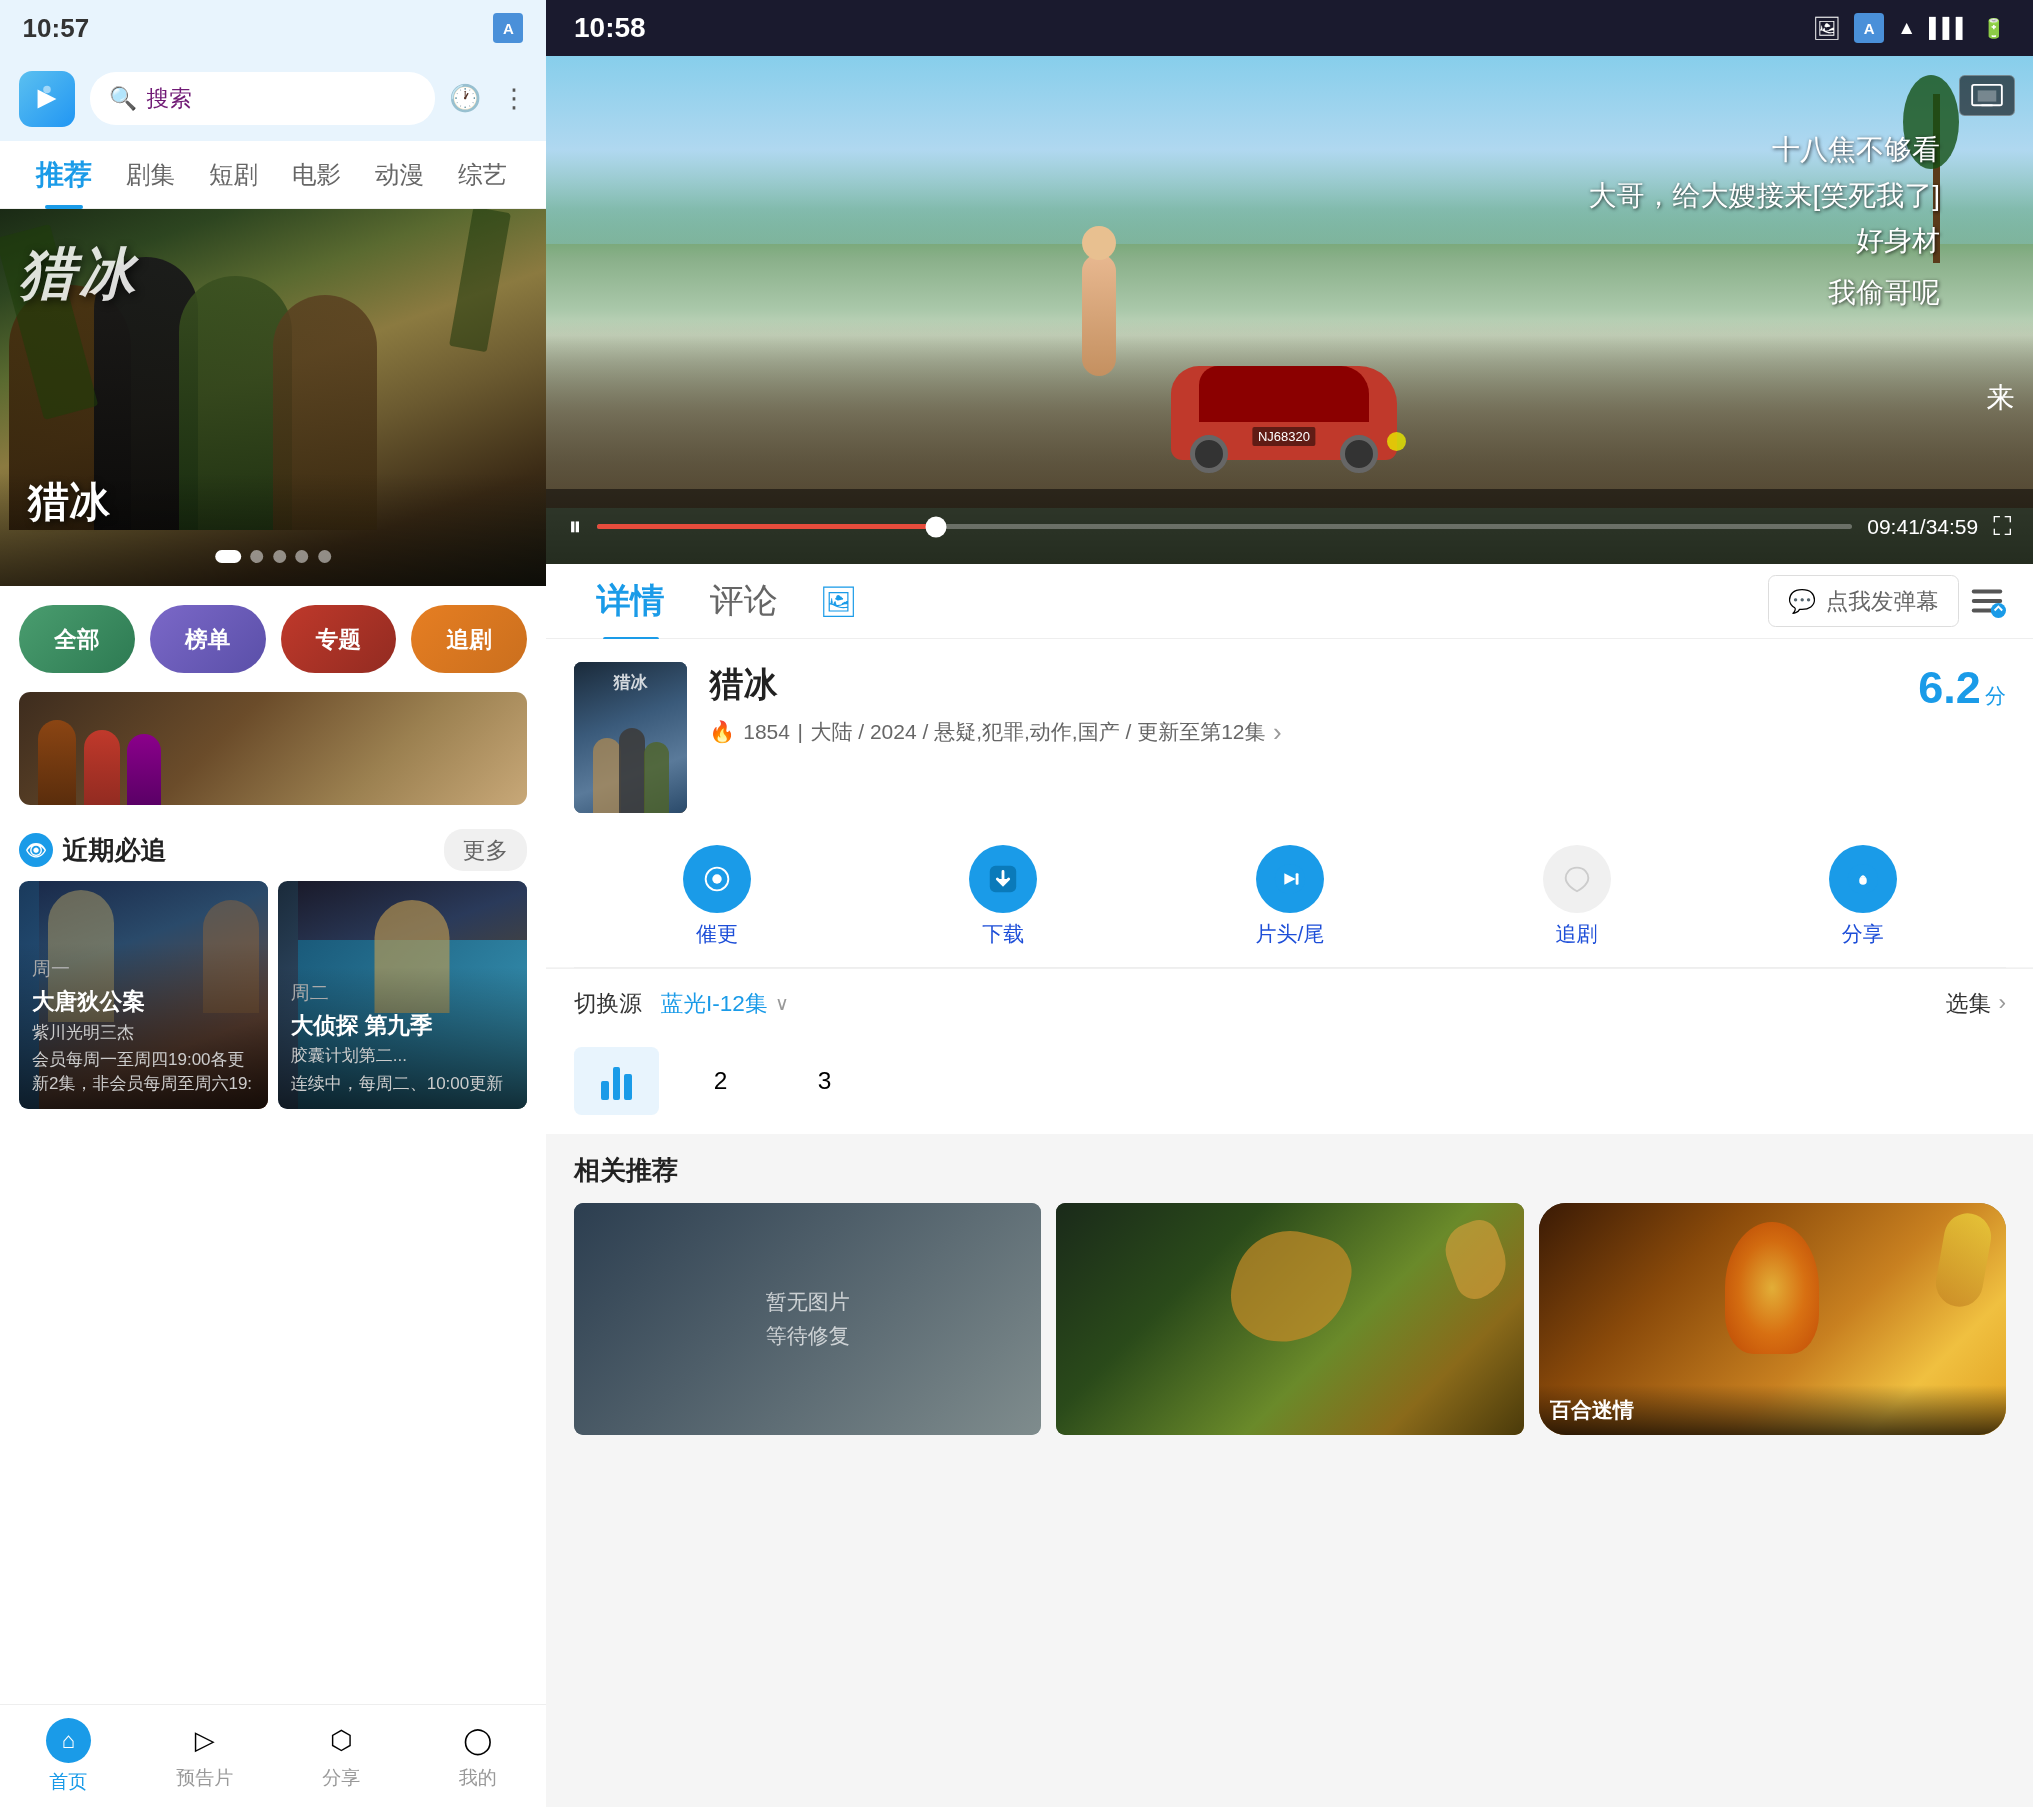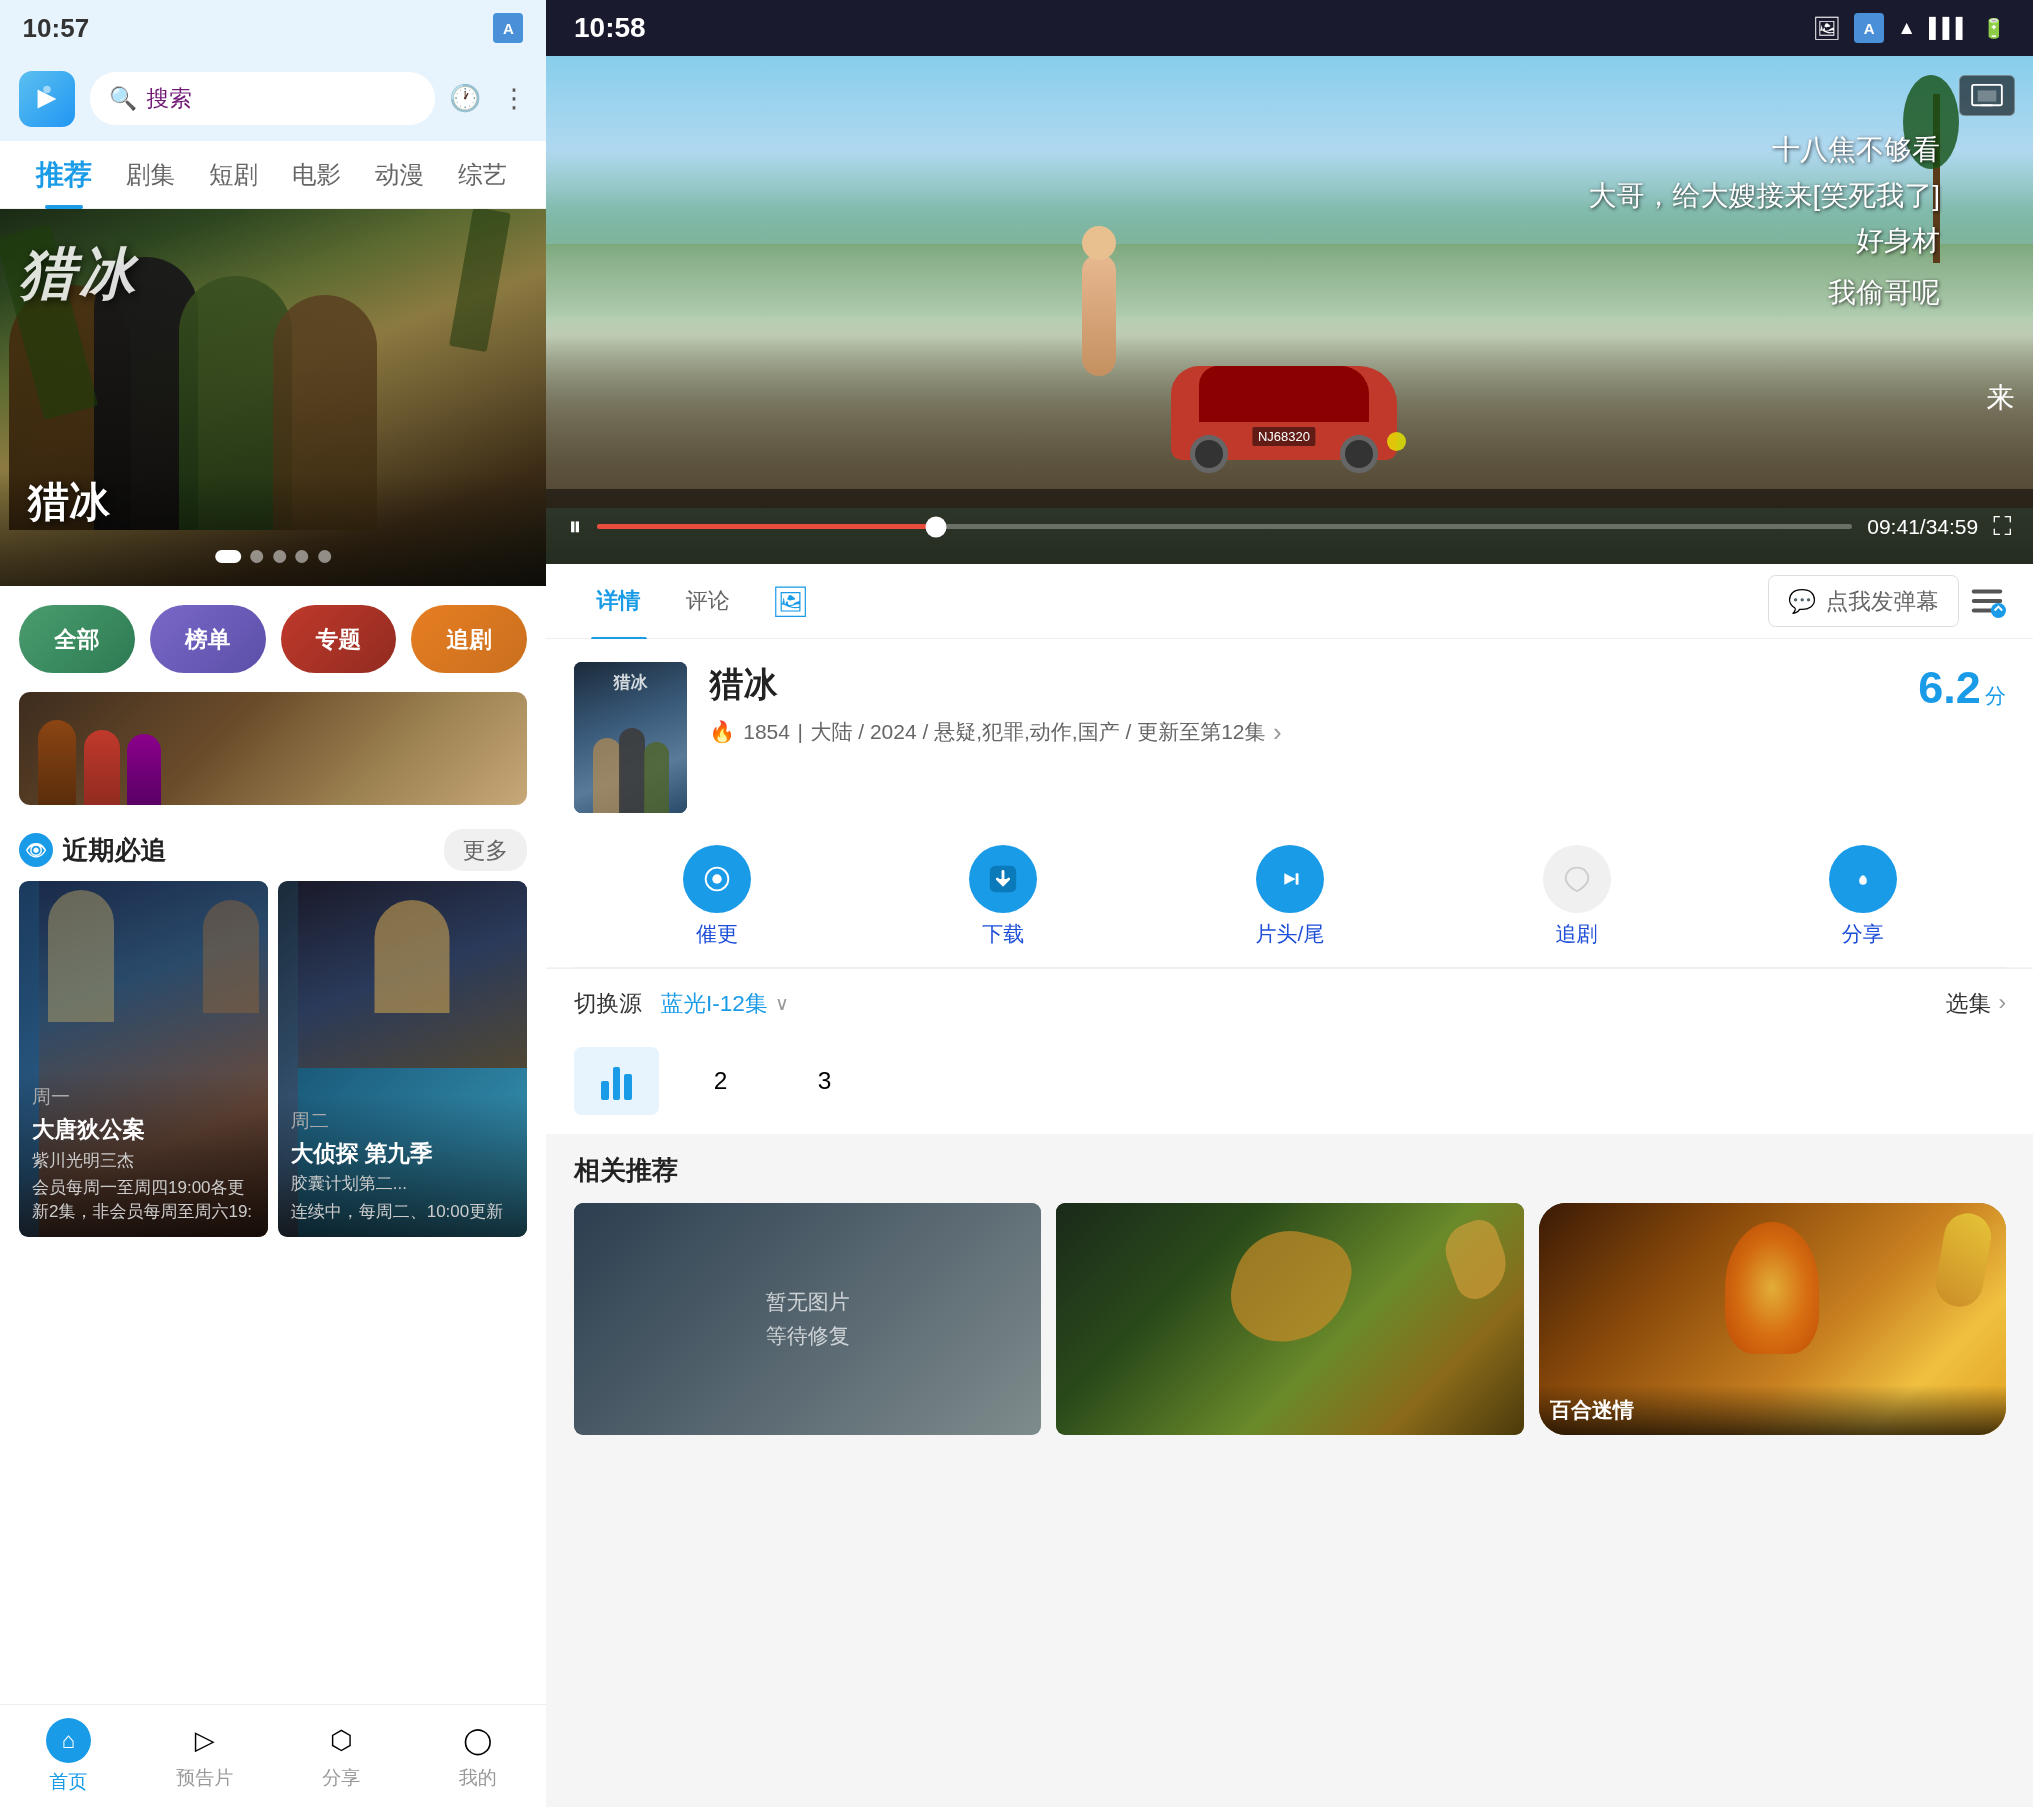--- a/index.html
+++ b/index.html
@@ -254,21 +254,21 @@
 
     .content-cards {
       display: flex;
       gap: 9.4px;
       padding: 0 19px;
       background: white;
       flex: 1;
     }
     .content-card {
       flex: 1;
-      height: 356px;
+      height: 228px;
       border-radius: 9.4px;
       overflow: hidden;
       position: relative;
       background: #2c2c2c;
       padding-left: 20px;
     }
     .card-bg-1 {
       background: linear-gradient(135deg, #1a3a5c, #2c5f8a, #8b4a2c);
     }
     .card-bg-2 {
@@ -466,21 +466,21 @@
       align-items: center;
       padding: 0 28px;
       gap: 0;
       border-bottom: 1.9px solid #eee;
     }
     .detail-tab {
       padding: 0 22.6px;
       height: 80px;
       display: flex;
       align-items: center;
-      font-size: 22px;
+      font-size: 34px;
       color: #666;
       position: relative;
     }
     .detail-tab.active {
       color: #1a9be8;
       font-weight: bold;
     }
     .detail-tab.active::after {
       content: '';
       position: absolute;

